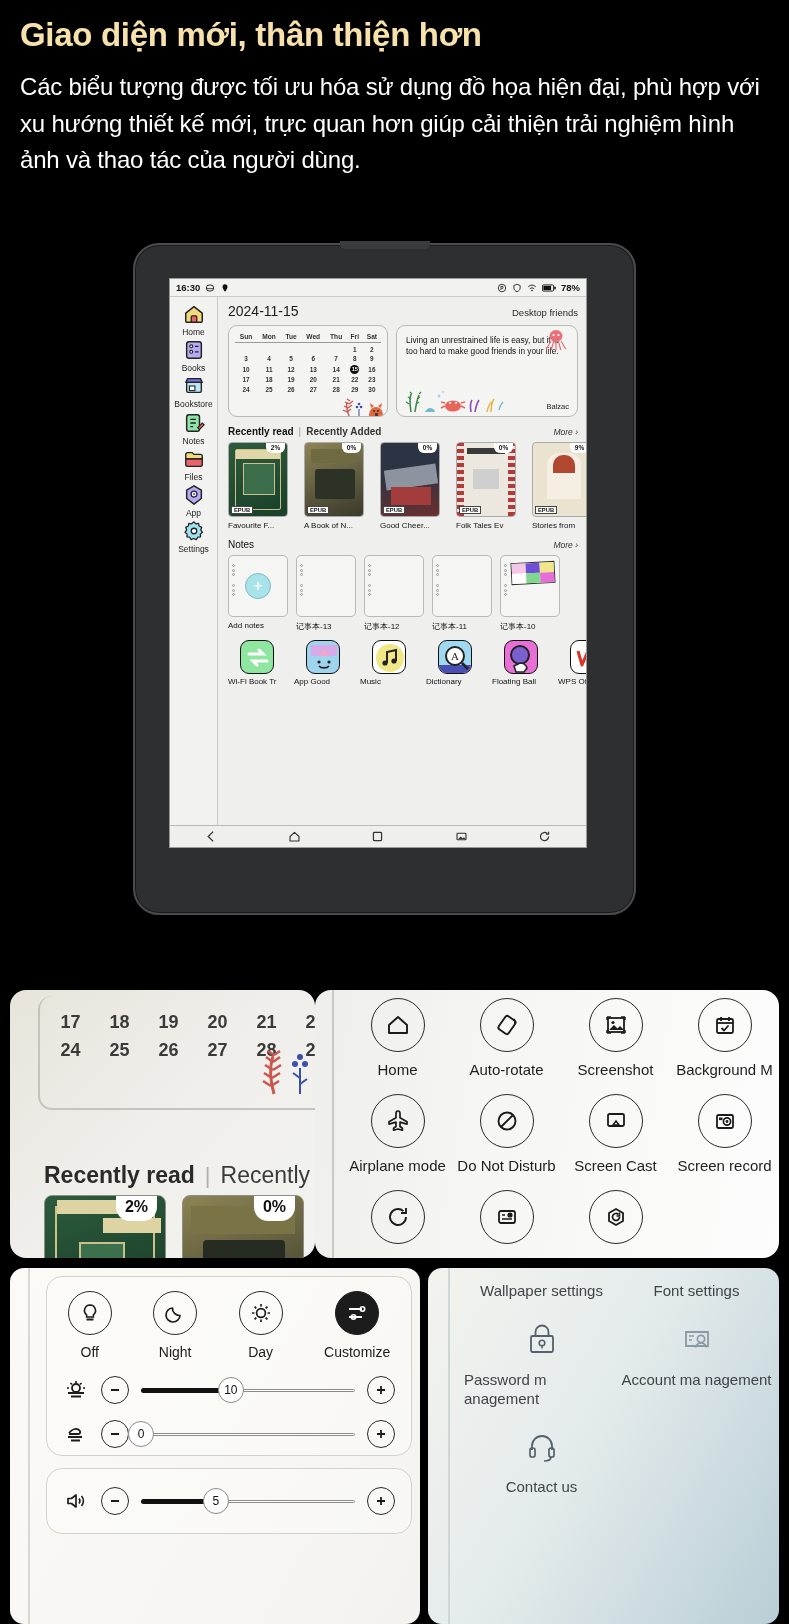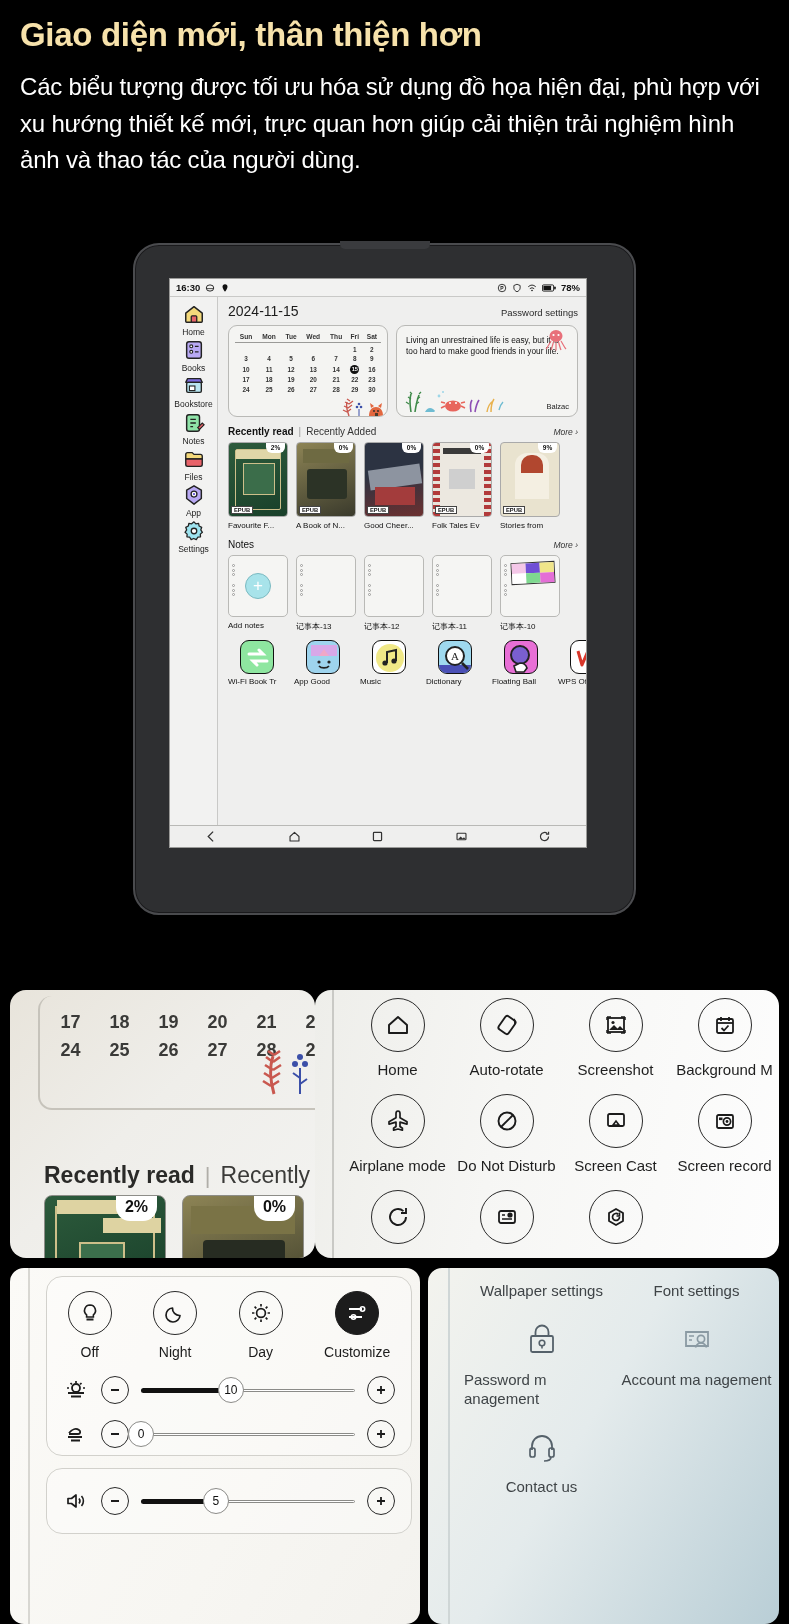--- a/index.html
+++ b/index.html
@@ -89,25 +89,25 @@
   .cal-deco { position:absolute; right:2px; bottom:-2px; }
   .quote-text { font-size:8.3px; line-height:1.36; color:#111; }
   .quote-author { position:absolute; right:8px; bottom:5px; font-size:7.5px; color:#222; }
   .quote-deco { position:absolute; left:6px; bottom:2px; }
   .quote-oct { position:absolute; right:8px; top:2px; }
 
   
   .sec-head { display:flex; align-items:center; margin-top:9px; }
   .sec-t1 { font-size:10px; font-weight:bold; color:#111; }
   .sec-div { color:#999; margin:0 5px; font-size:10px; }
-  .sec-t2 { font-size:10px; color:#333; }
+  .sec-t2 { font-size:10px; color:#333;font-weight:bold; }
   .sec-more { margin-left:auto; font-size:8.5px; color:#333;font-style:italic; }
 
   
-  .books { display:flex; gap:8px; margin-top:5px; }
+  .books { display:flex; gap:16px; margin-top:5px; }
   .book { width:60px; }
   .book-cover {
     width:60px; height:75px; border-radius:4px; position:relative; overflow:hidden;
     border:1px solid #aaa;
   }
   .pct {
     position:absolute; right:2px; top:0; background:#fff; color:#111;
     font-size:6.5px; font-weight:bold; padding:1px 3px 2px 3px;
     border-radius:0 0 6px 6px; min-width:19px; text-align:center;
   }
@@ -340,21 +340,21 @@
                 <path d="M12 2l2 2.2 3-.6.6 3L20.4 8l-1 2.9 1.8 2.5-2.3 2 .2 3-3 .4-1.6 2.6-2.8-1.2-2.8 1.2L7.3 18.8l-3-.4.2-3-2.3-2L4 10.9 3 8l2.8-1.4.6-3 3 .6z" fill="#9ee3ef" stroke="#222" stroke-width="1.4" stroke-linejoin="round"></path>
                 <circle cx="12" cy="12" r="3" fill="#fff" stroke="#222" stroke-width="1.4"></circle>
               </svg>
             <div class="side-lb">Settings</div>
           </div>
         </div>
 
         <div class="content">
           <div class="content-head">
             <div class="date-title">2024-11-15</div>
-            <div class="desk-set">Password settings</div>
+            <div class="desk-set">Desktop friends</div>
           </div>
 
           <div class="row-cards">
             <div class="card cal-card">
               <table class="cal">
                 <tbody>
                     <tr>
                   <th>Sun</th>
                   <th>Mon</th>
                   <th>Tue</th>

